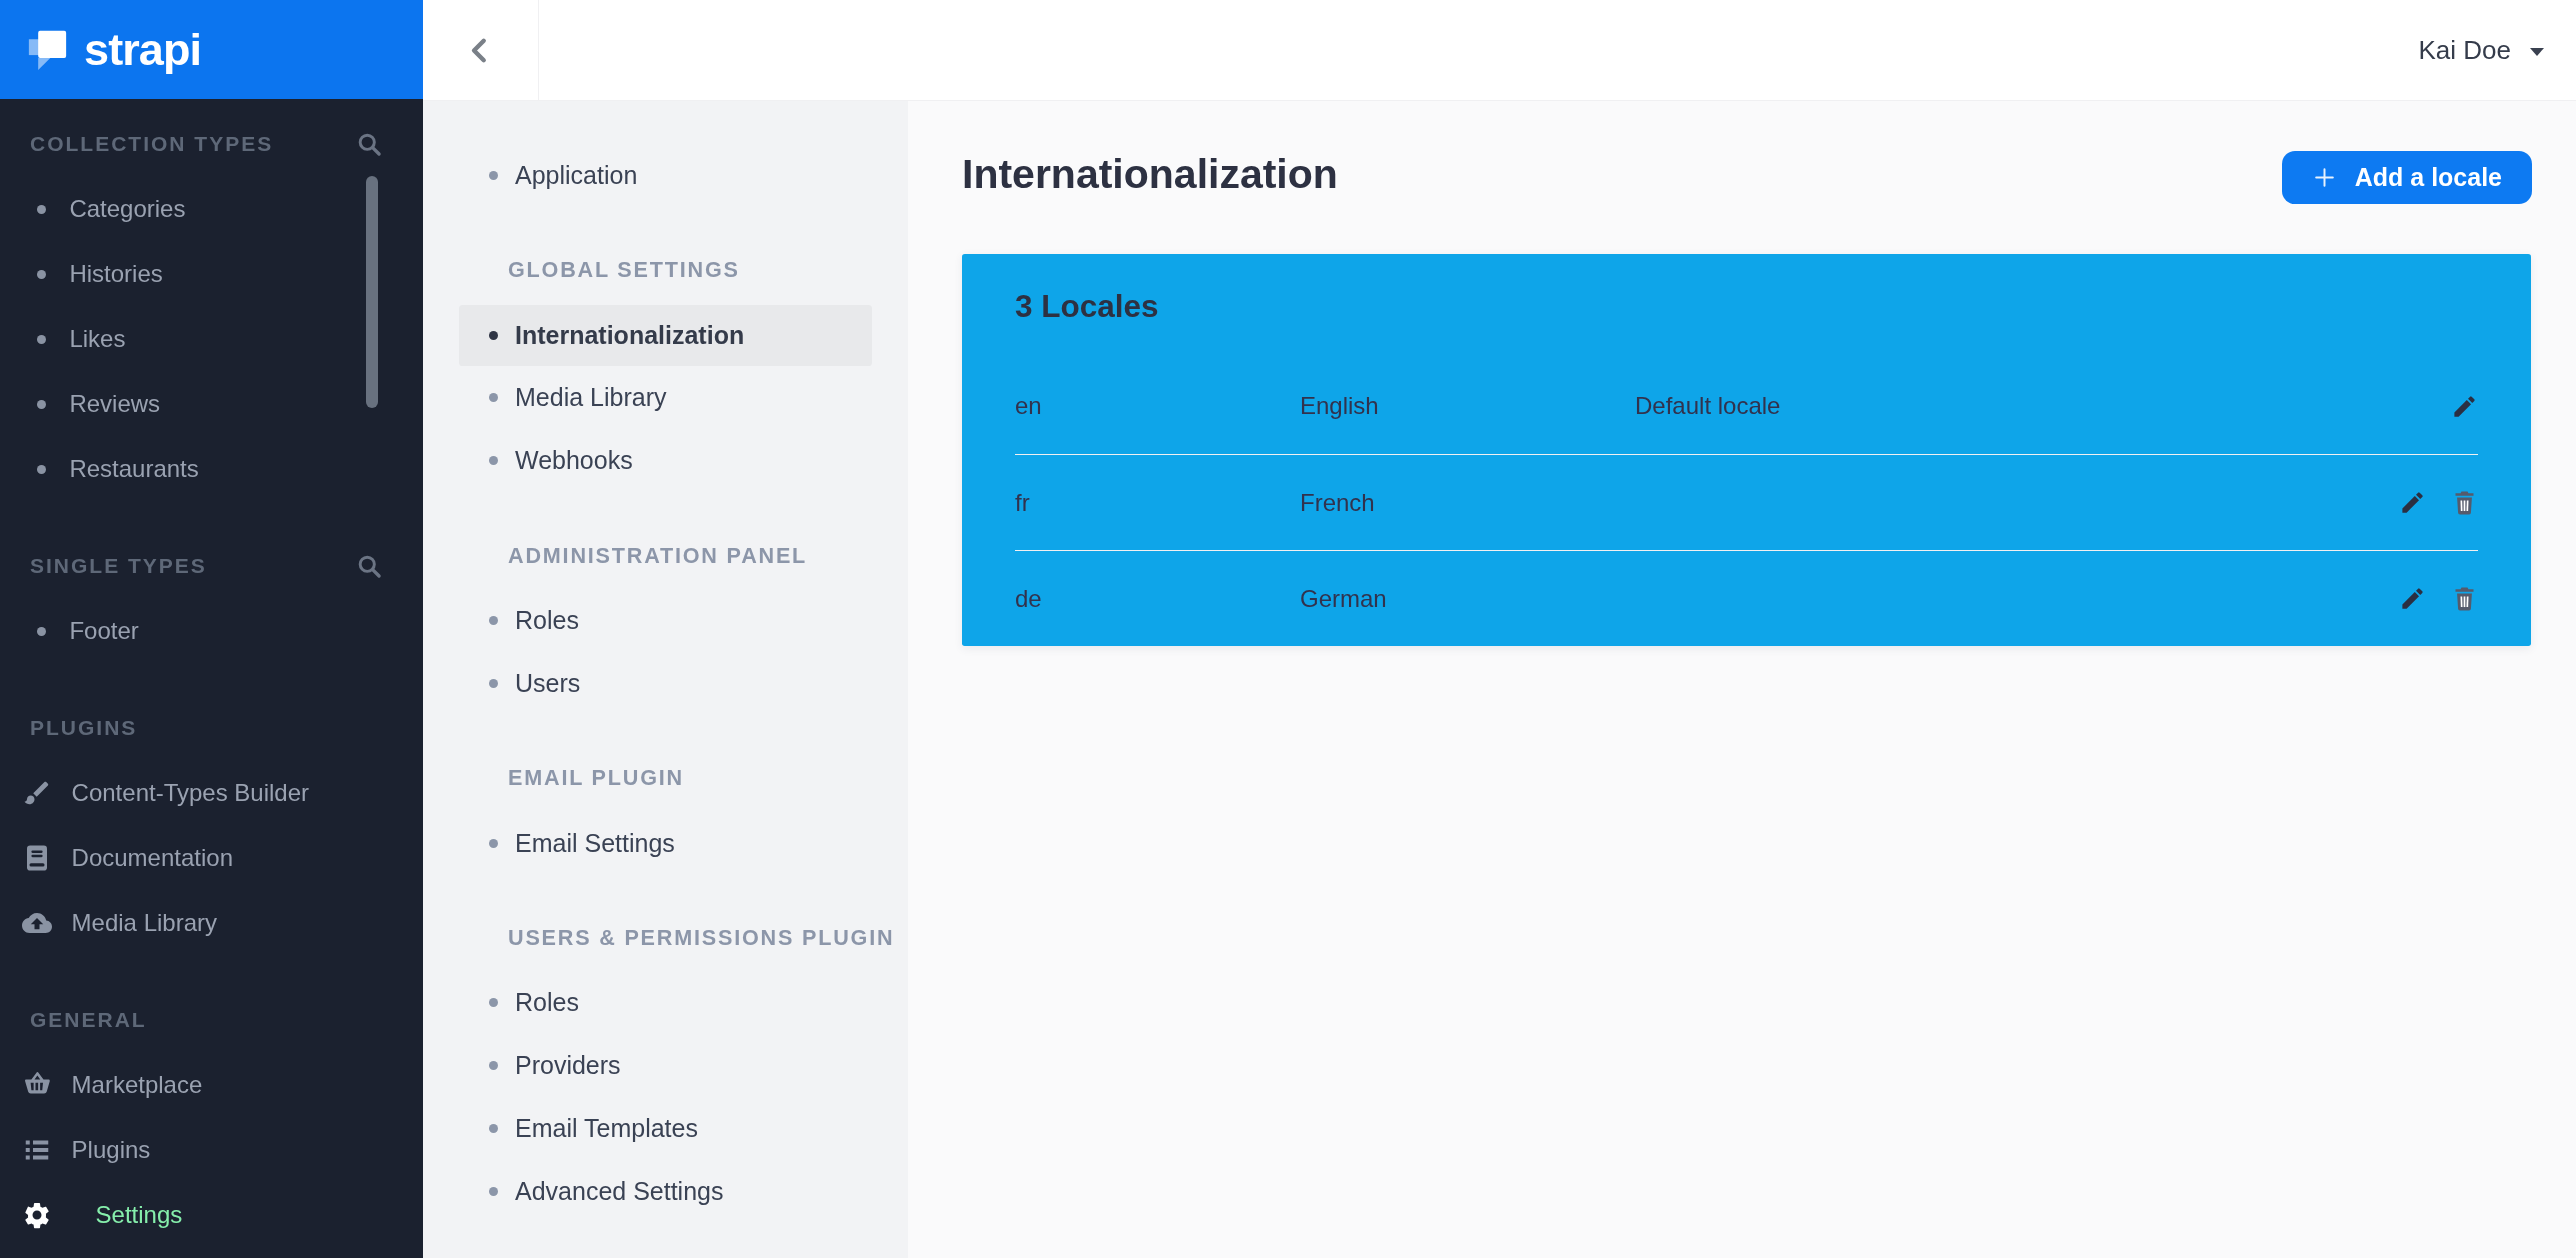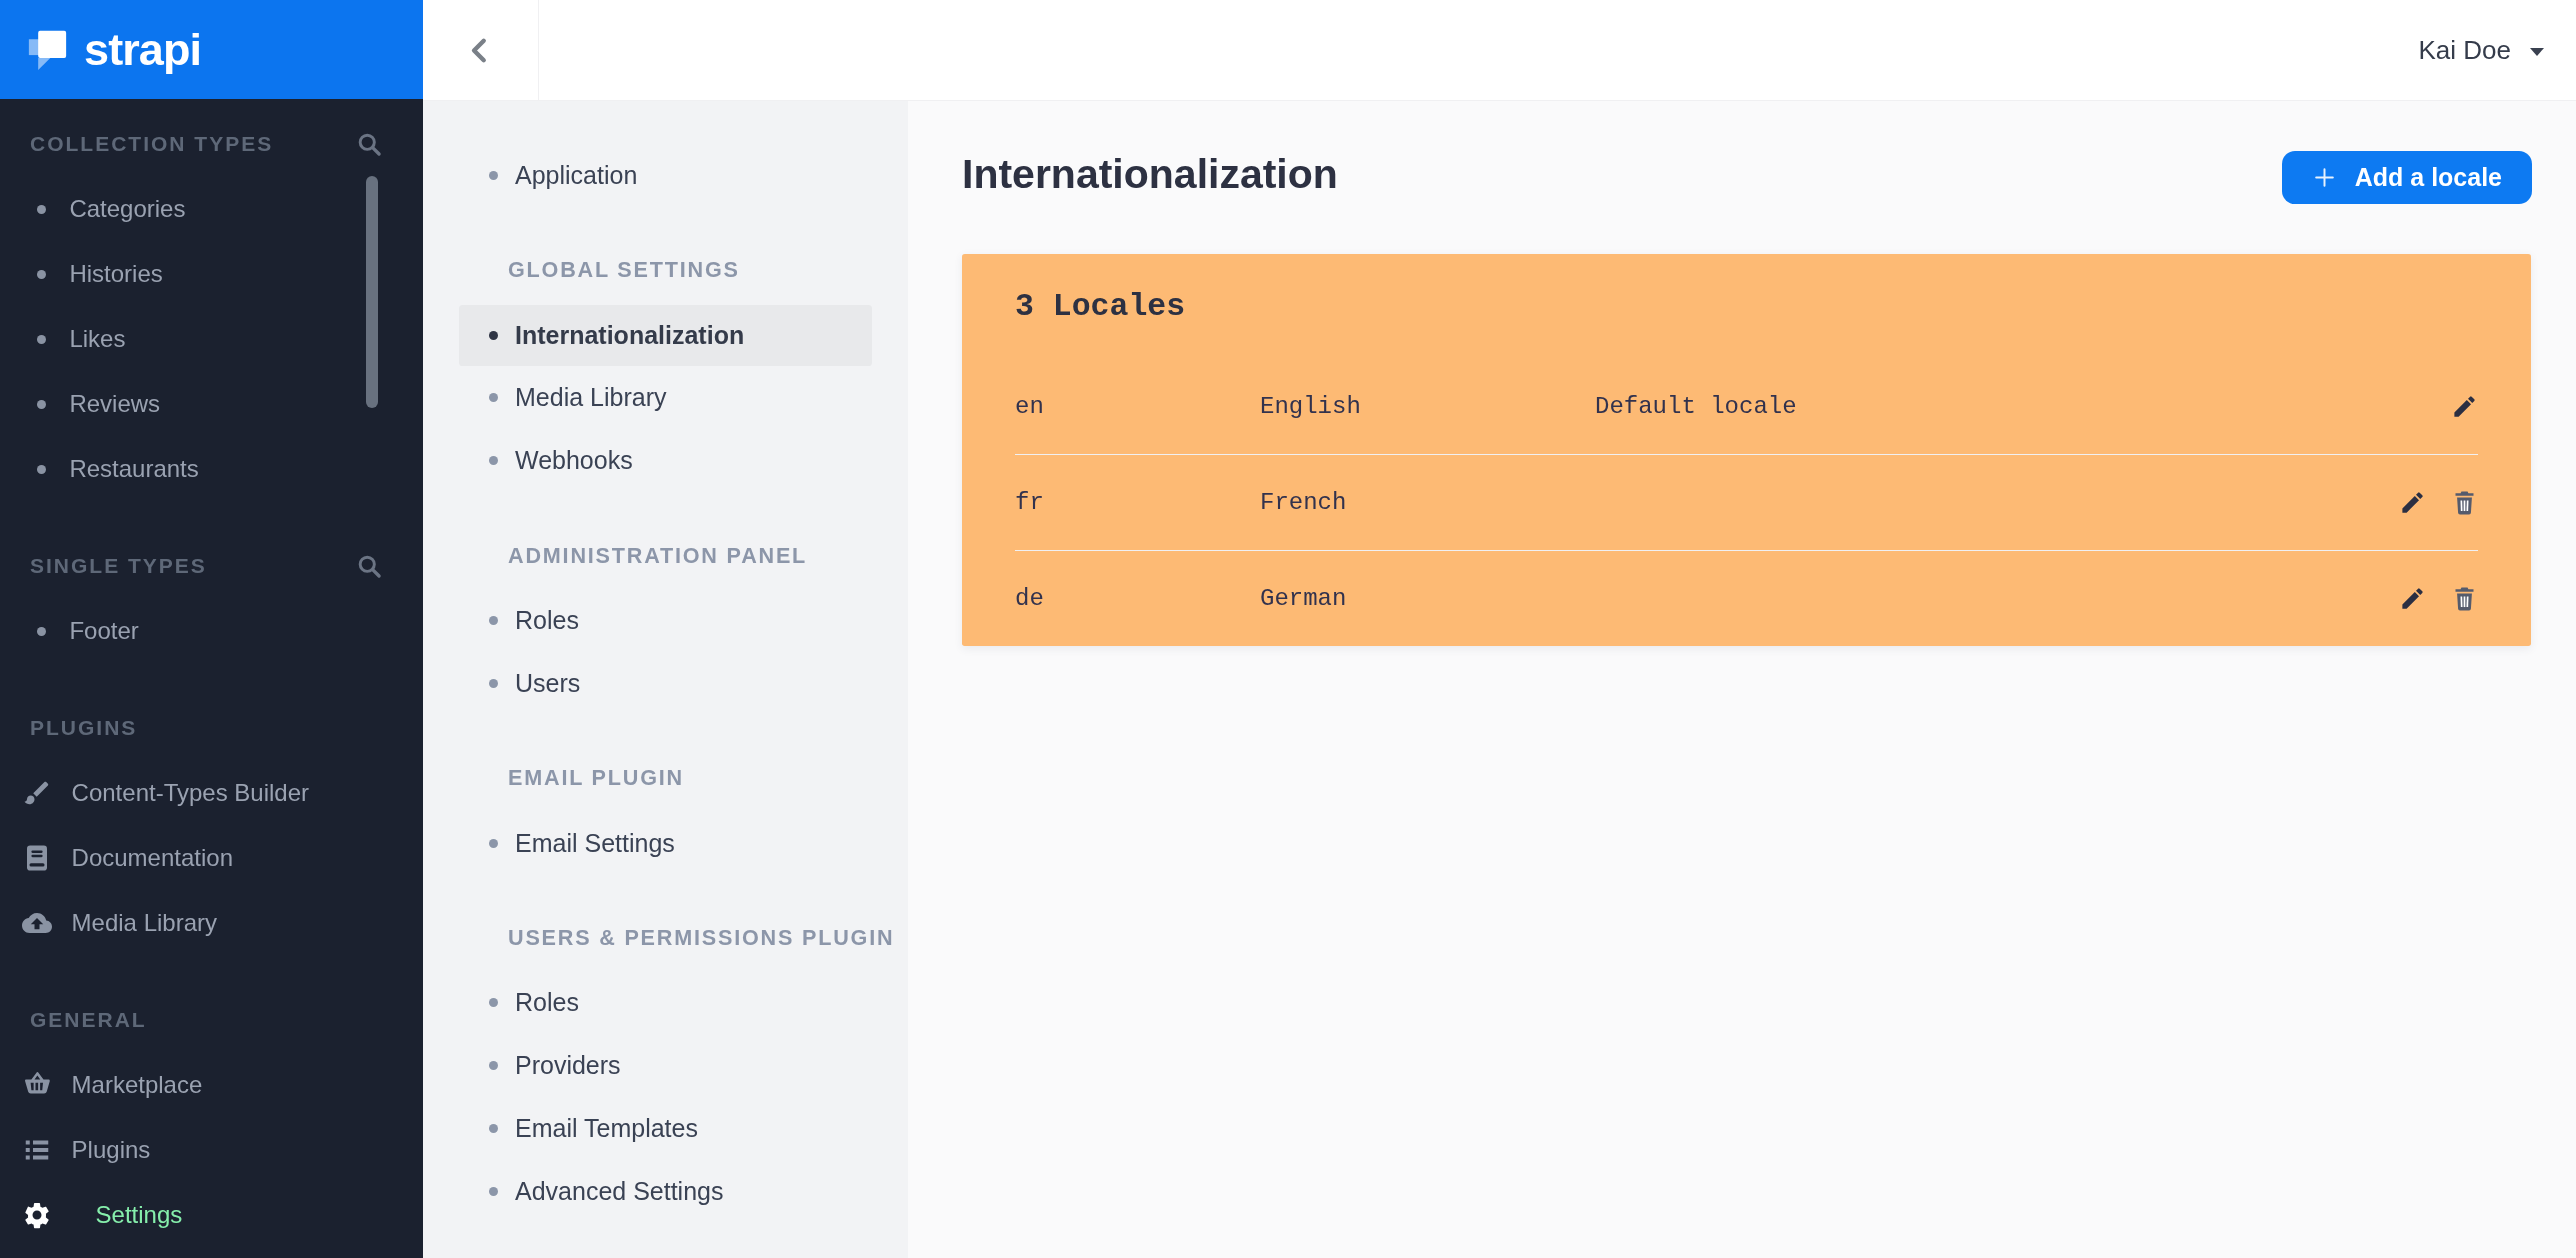--- a/index.html
+++ b/index.html
@@ -93,36 +93,35 @@
   .page-subtitle{ margin-top:7.2px; font-size:23.4px; color:#6F7990; }
   .add-btn{
     display:flex; align-items:center; gap:18px; height:53px; padding:0 30px;
     background:#0D7AF2; color:#fff; border:none; border-radius:13px;
     font-family:"Liberation Sans", sans-serif;
     font-size:25px; font-weight:600; cursor:pointer;
   }
   .add-btn .plus{ width:25px; height:25px; opacity:.9; }
 
   .card{
-    margin-top:50px; width:1569px; background:#fdba74; border-radius:2.7px;
+    margin-top:50px; width:1569px; background:#0ea5e9; border-radius:2.7px;
     box-shadow:0 2.7px 8px rgba(53,62,90,.08);
-    font-family:Liberation Mono, monospace;
   }
   .card-head{
     height:104px; display:flex; align-items:center; padding:0 53px;
     font-size:31.5px; font-weight:700; color:#2D3142;
   }
   .lrow{
     height:96px; margin:0 53px;
     display:flex; align-items:center;
     font-size:24px; color:#32324D;
   }
   .lrow + .lrow{ border-top:1.8px solid #F0F0F2; }
   .col-code{ width:245px; }
-  .col-name{ width:335px; }
+  .col-name{ width:335px;margin-left:40px; }
   .col-note{ flex:1; }
   .row-actions{ display:flex; align-items:center; gap:25px; }
   .icon-btn{ width:27px; height:27px; border:none; background:transparent; padding:0; cursor:pointer; }
   .icon-btn svg{ width:27px; height:27px; }
   .pencil{ color:#2B2F42; }
   .trash{ color:#555B6C; }
 </style>
 </head>
 <body>
 

